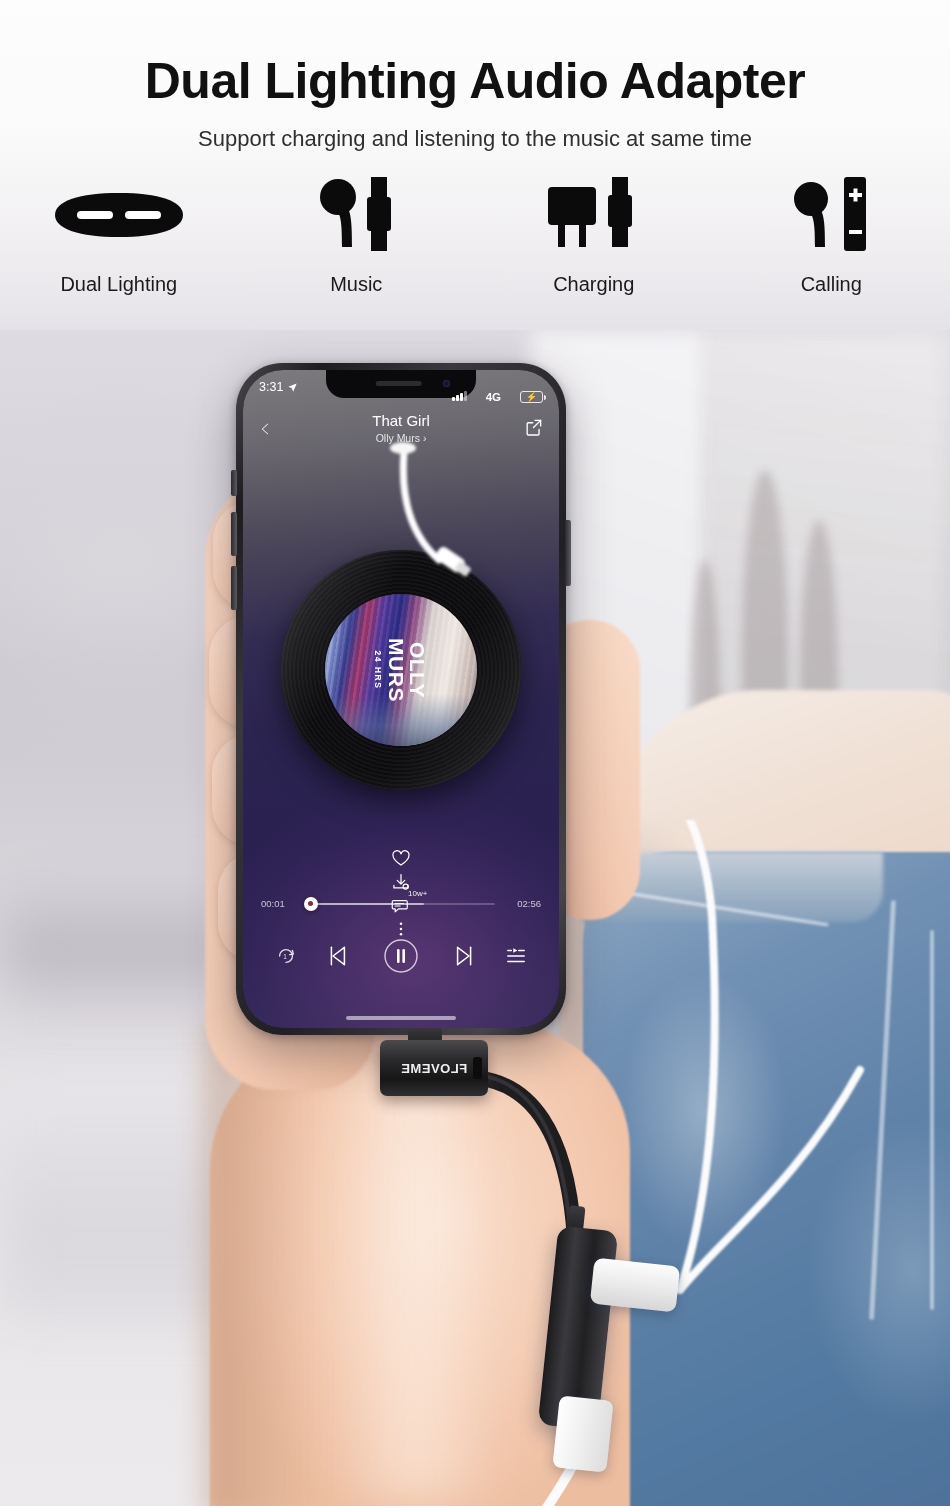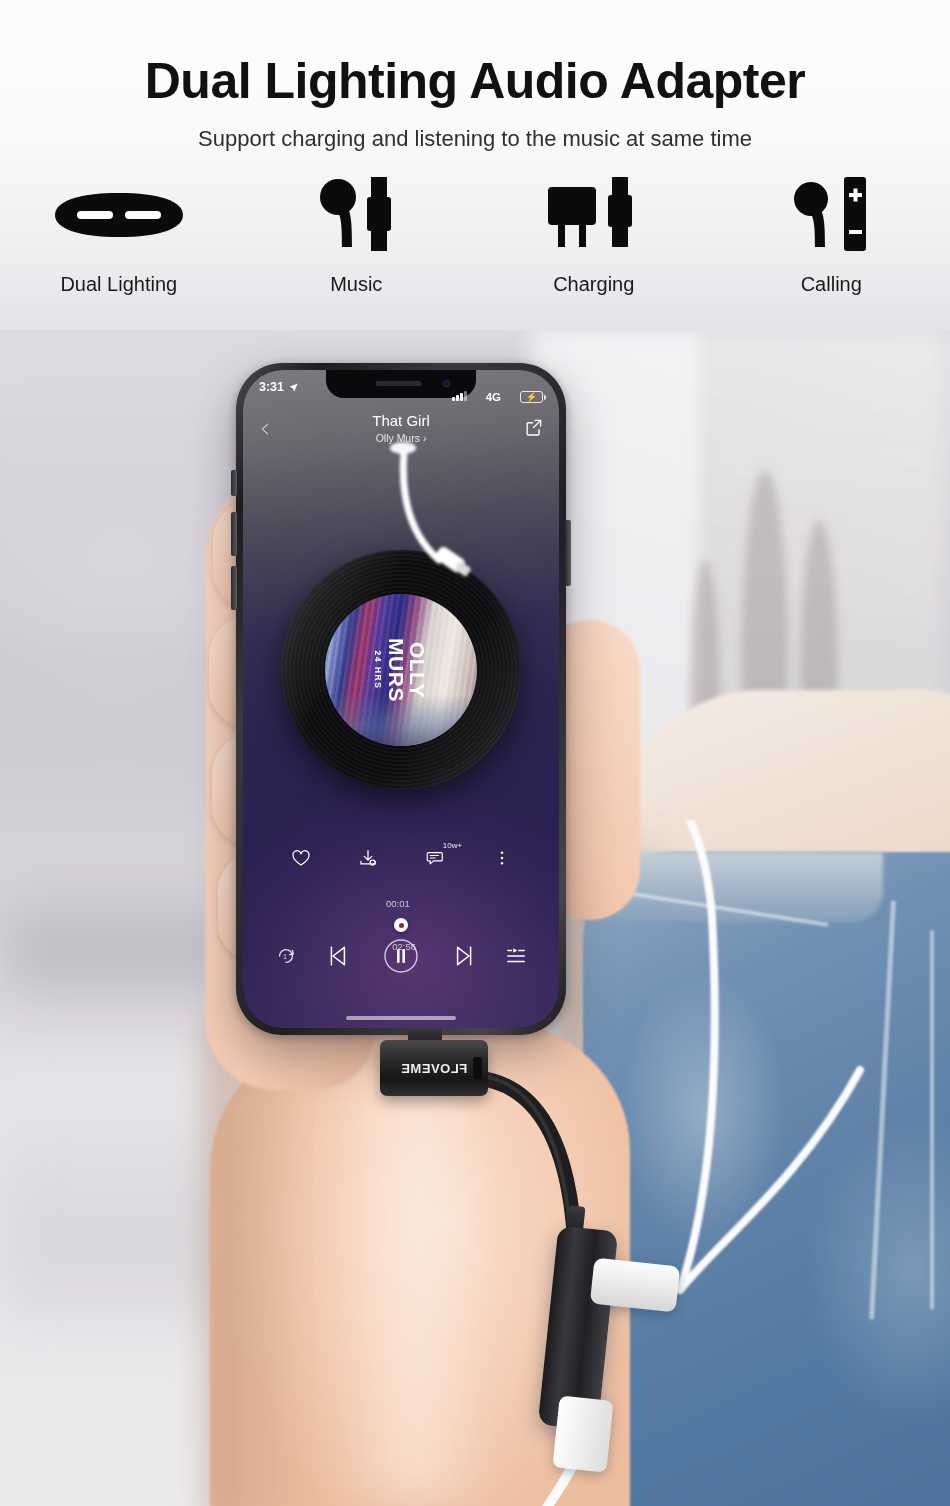--- a/index.html
+++ b/index.html
@@ -172,21 +172,21 @@
   }
   .notch-cam {
     position: absolute; right: 26px; top: 10px; width: 7px; height: 7px;
     border-radius: 50%; background: #14142a; box-shadow: inset 0 0 2px #3b4a8a;
   }
   .statusbar {
     position: absolute; top: 5px; left: 0; width: 100%; height: 24px;
     display: flex; align-items: center; justify-content: space-between;
     padding: 0 16px; color: #fff; font-size: 12px; z-index: 7;
   }
-  .sb-left { display: flex; align-items: center; gap: 4px; font-weight: 700; font-size: 12.5px; }
+  .sb-left { display: flex; align-items: center; gap: 4px; font-weight: 400; font-size: 12.5px; }
   .sb-right { display: flex; align-items: flex-start; gap: 19px; font-size: 11.5px; font-weight: 600; margin-top: 20px; }
   .sig-bars { display: flex; align-items: flex-end; gap: 1.5px; height: 10px; }
   .sig-bars i { width: 2.5px; background: #fff; border-radius: 1px; display: block; }
   .battery {
     width: 23px; height: 11.5px; border: 1px solid rgba(255,255,255,0.85);
     border-radius: 3px; position: relative; padding: 1px;
   }
   .battery::after {
     content: ""; position: absolute; right: -3.5px; top: 3px; width: 2px; height: 5px;
     background: rgba(255,255,255,0.85); border-radius: 0 2px 2px 0;
@@ -238,28 +238,28 @@
     position: absolute; left: 50%; top: 50%;
     transform: translate(-50%,-50%) rotate(90deg);
     text-align: center; color: #fff; white-space: nowrap;
   }
   .album-artist { font-size: 21px; font-weight: bold; letter-spacing: 0.5px; line-height: 1.02; }
   .album-sub { font-size: 8.5px; font-weight: bold; letter-spacing: 1.5px; margin-top: 2px; }
 
   .actions {
     position: absolute; left: 0; top: 478px; width: 100%;
     display: flex; align-items: center; justify-content: space-around;
-    padding: 0 24px; z-index: 7; color: rgba(255,255,255,0.92);
+    padding: 0 24px; z-index: 7; color: rgba(255,255,255,0.92); flex-direction: column;
   }
   .badge-10w {
     position: absolute; left: 17px; top: -7px; font-size: 8px; color: rgba(255,255,255,0.92);
   }
   .progress {
     position: absolute; left: 0; top: 528px; width: 100%;
-    display: flex; align-items: center; gap: 16px; padding: 0 18px; z-index: 7; flex-direction: column;
+    display: flex; align-items: center; gap: 16px; padding: 0 18px; z-index: 7;
   }
   .ptime { font-size: 9.5px; color: rgba(255,255,255,0.72); min-width: 30px; }
   .ptrack { flex: 1; height: 2px; background: rgba(255,255,255,0.22); position: relative; border-radius: 2px; }
   .ptrack-fill { position: absolute; left: 0; top: 0; height: 100%; width: 62%; background: rgba(255,255,255,0.55); border-radius: 2px; }
   .pknob {
     position: absolute; left: 2%; top: 50%; transform: translate(-50%,-50%);
     width: 14px; height: 14px; border-radius: 50%; background: #fff;
     display: flex; align-items: center; justify-content: center;
     box-shadow: 0 1px 4px rgba(0,0,0,0.4);
   }

